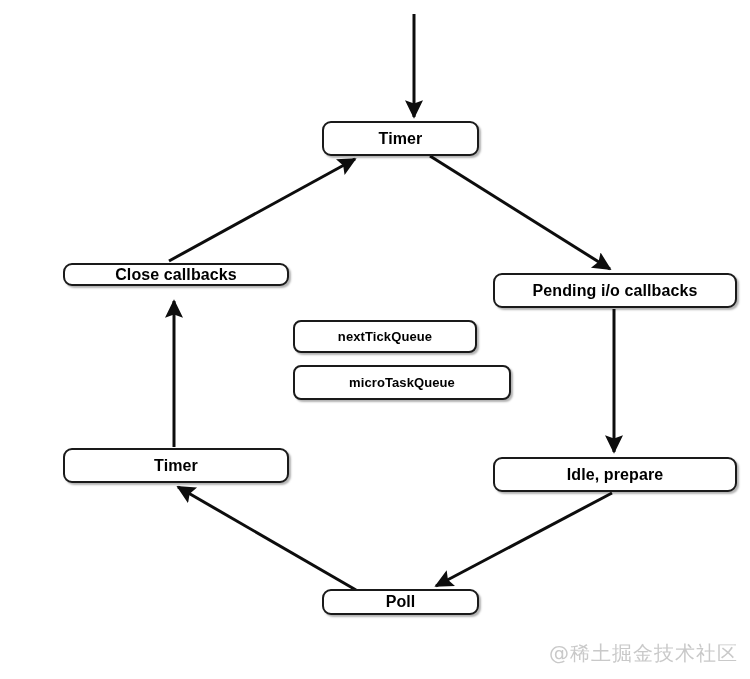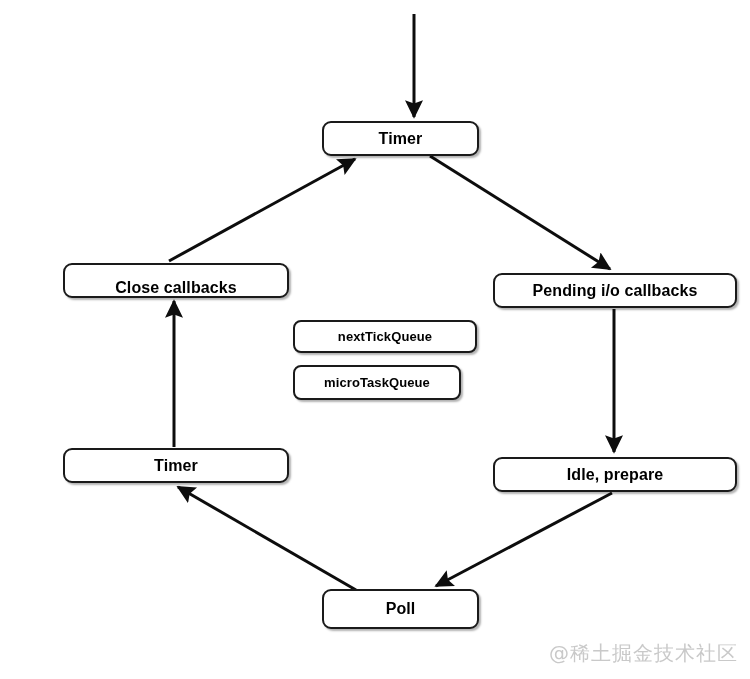--- a/index.html
+++ b/index.html
@@ -92,35 +92,35 @@
   </div>
 
   <div class="node" style="left:322px; top:121px; width:157px; height:35px;">
     <span class="node-label">Timer</span>
   </div>
 
   <div class="node" style="left:493px; top:457px; width:244px; height:35px;justify-content:center;">
     <span class="node-label">Idle, prepare</span>
   </div>
 
-  <div class="node" style="left:322px; top:589px; width:157px; height:40px;">
+  <div class="node" style="left:322px; top:589px; width:157px; height:26px;">
     <span class="node-label">Poll</span>
   </div>
 
   <div class="node" style="left:63px; top:448px; width:226px; height:35px;">
     <span class="node-label">Timer</span>
   </div>
 
-  <div class="node" style="left:63px; top:263px; width:226px; height:35px;align-items:flex-end;">
+  <div class="node" style="left:63px; top:263px; width:226px; height:23px;">
     <span class="node-label">Close callbacks</span>
   </div>
 
   <div class="node queue-node" style="left:293px; top:320px; width:184px; height:33px;">
     <span class="node-label">nextTickQueue</span>
   </div>
 
-  <div class="node queue-node" style="left:293px; top:365px; width:168px; height:35px;">
+  <div class="node queue-node" style="left:293px; top:365px; width:218px; height:35px;">
     <span class="node-label">microTaskQueue</span>
   </div>
 
   <div id="watermark">@稀土掘金技术社区</div>
 
 </div>
 
 </body></html>

